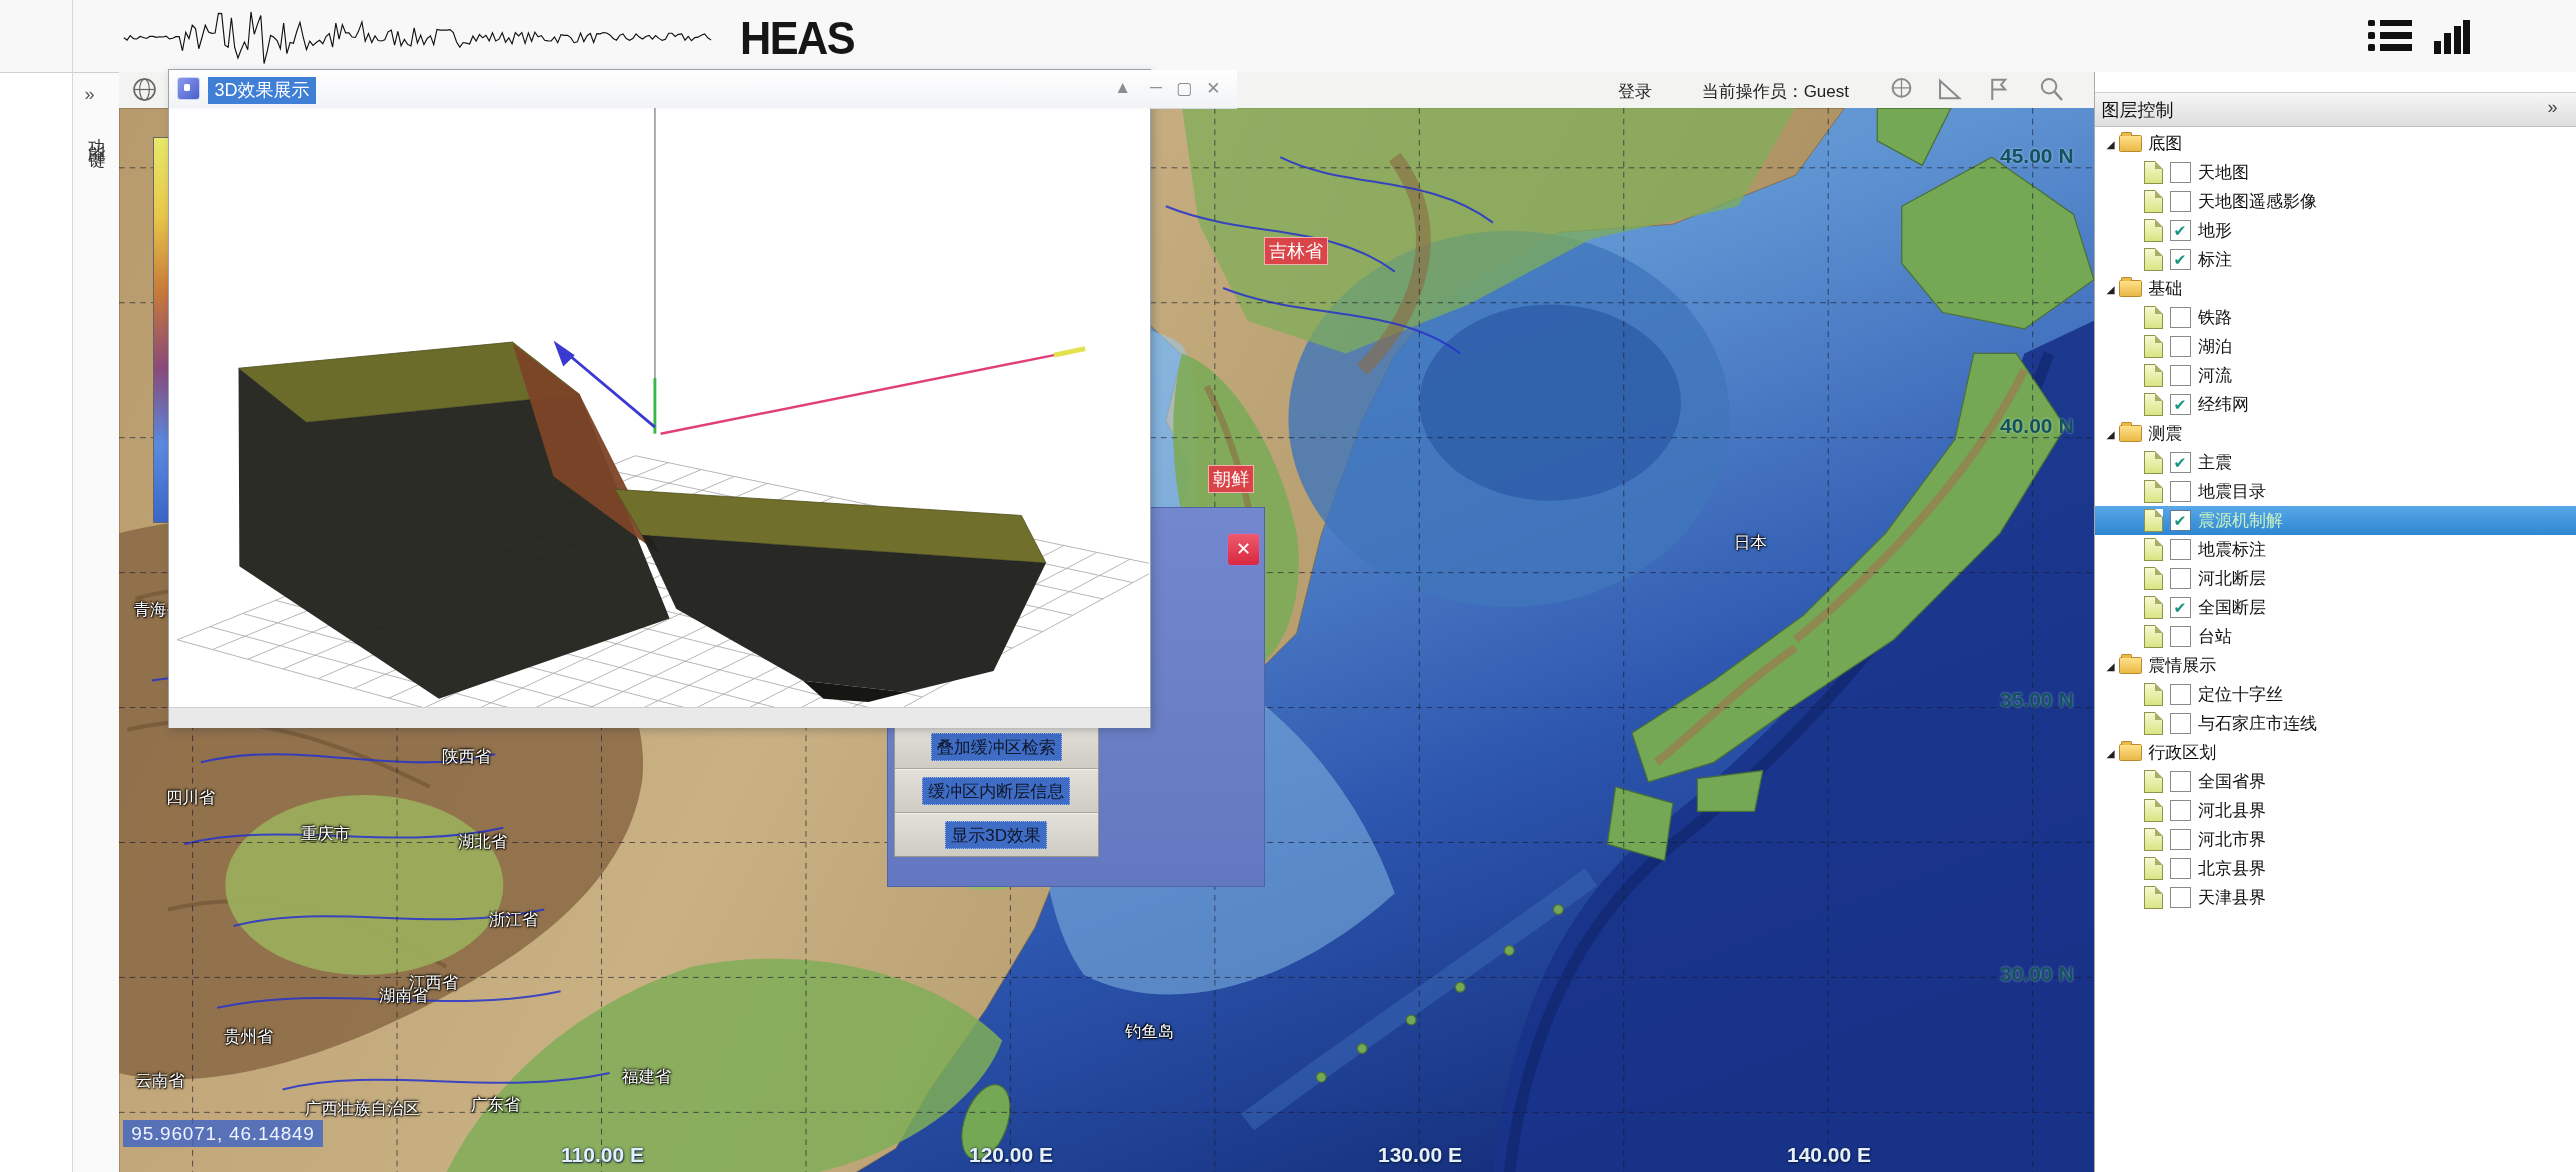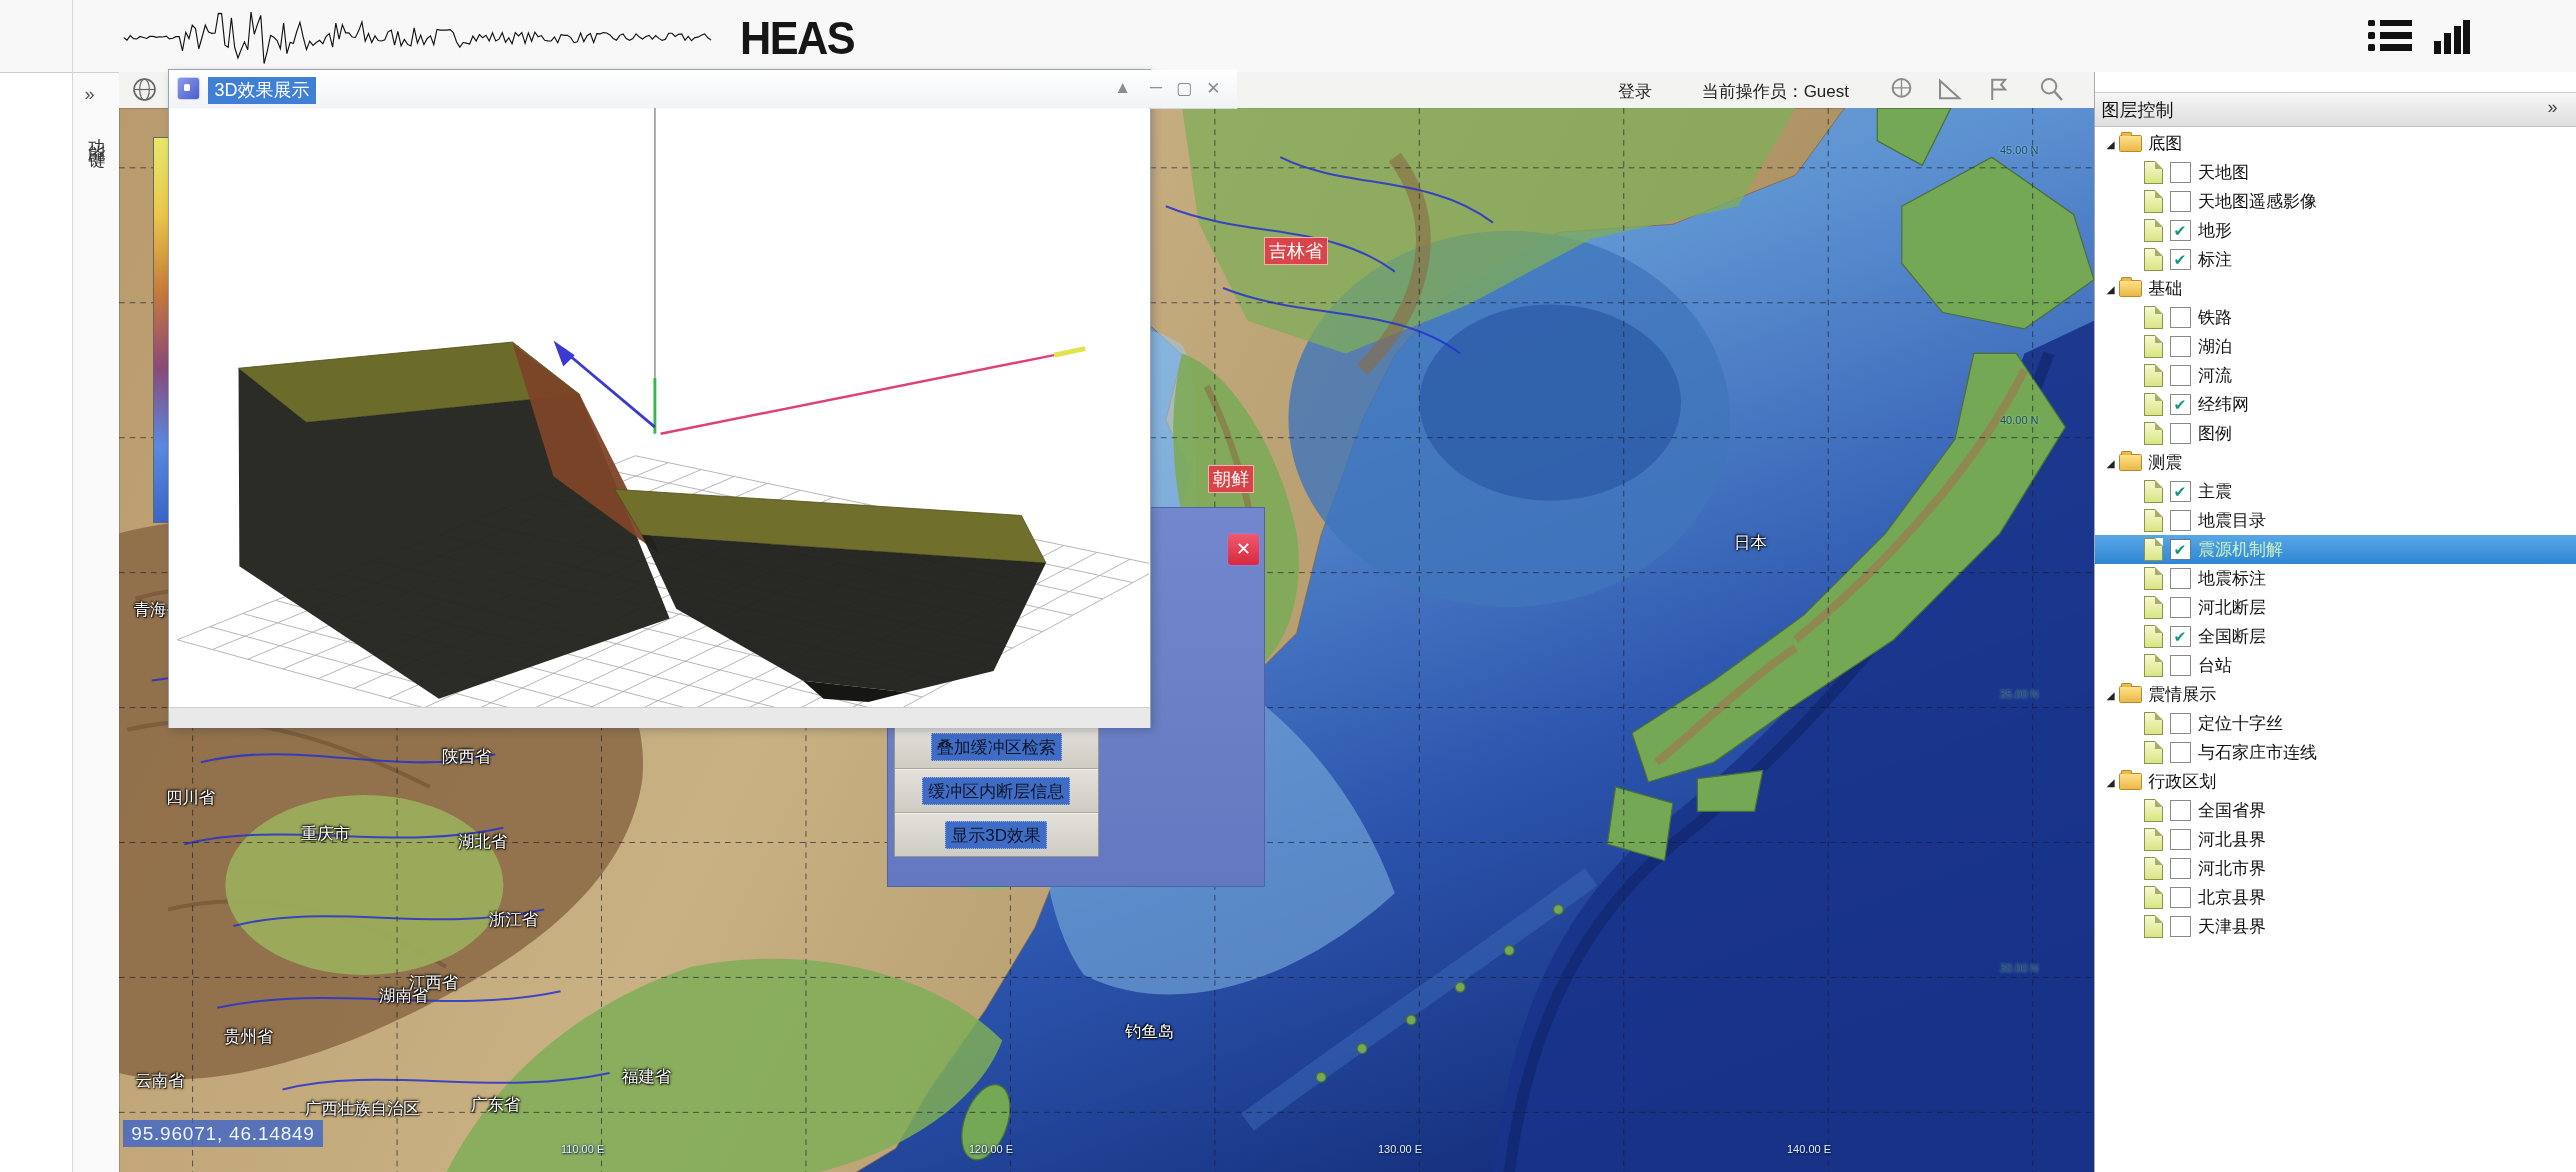--- a/index.html
+++ b/index.html
@@ -27,21 +27,21 @@
 
   
   #map-toolbar{left:119px;top:72px;width:1975px;height:36px;background:#f3f3f1;border-bottom:0.8px solid #c9c9c9;}
   #login-label{right:442px;top:8.2px;font-size:17px;color:#222;}
   #operator-label{right:245px;top:8.2px;font-size:17px;color:#222;}
   .tool-ico{top:3.3px;width:29px;height:29px;}
   .tool-ico svg{width:29px;height:29px;}
 
   
   #map{left:119px;top:108px;width:1975px;height:1065px;overflow:hidden;background:#5e93d2;}
-  .geo-lab{position:absolute;font-size:11px;color:#10525e;text-shadow:0 0 2.5px rgba(255,255,255,.55);white-space:nowrap;}
+  .geo-lab{position:absolute;font-size:21px;color:#10525e;text-shadow:0 0 2.5px rgba(255,255,255,.55);white-space:nowrap;font-weight:bold;}
   .geo-lab.lon{color:#e6f0fa;text-shadow:0 0 2.5px rgba(10,30,70,.9),0.8px 0.8px 1.6px rgba(10,30,70,.9);}
   .plab{position:absolute;font-size:16.4px;color:#fff;white-space:nowrap;
         text-shadow:0.8px 0.8px 1.6px #000,-0.8px -0.8px 1.6px #000,0 0 3.3px #000;}
   .plab.red{background:rgba(224,60,70,.92);border:0.8px solid #f2b0b0;padding:0.8px 4.1px;text-shadow:none;font-size:18px;}
   #coord-readout{left:4.1px;top:1012px;background:rgba(58,98,200,.78);color:#eef4ff;
         font-size:19px;padding:2.5px 8.2px;letter-spacing:0.8px;}
 
   
   #sidebar{left:2094px;top:72px;width:482px;height:1101px;background:#fff;border-left:0.8px solid #a9a9a9;}
   #sidebar-header{left:0px;top:19.6px;width:482px;height:33px;background:linear-gradient(#f6f6f6,#dedede);
@@ -412,25 +412,20 @@
       <div class="trow item">
         <span class="dicon"></span>
         <span class="cbox"></span>
         <span class="tlabel">河流</span>
       </div>
       <div class="trow item">
         <span class="dicon"></span>
         <span class="cbox">✔</span>
         <span class="tlabel">经纬网</span>
       </div>
-      <div class="trow item">
-        <span class="dicon"></span>
-        <span class="cbox"></span>
-        <span class="tlabel">图例</span>
-      </div>
       <div class="trow group">
         <span class="tarrow">◢</span>
         <span class="ficon"></span>
         <span class="tlabel">测震</span>
       </div>
       <div class="trow item">
         <span class="dicon"></span>
         <span class="cbox">✔</span>
         <span class="tlabel">主震</span>
       </div>

